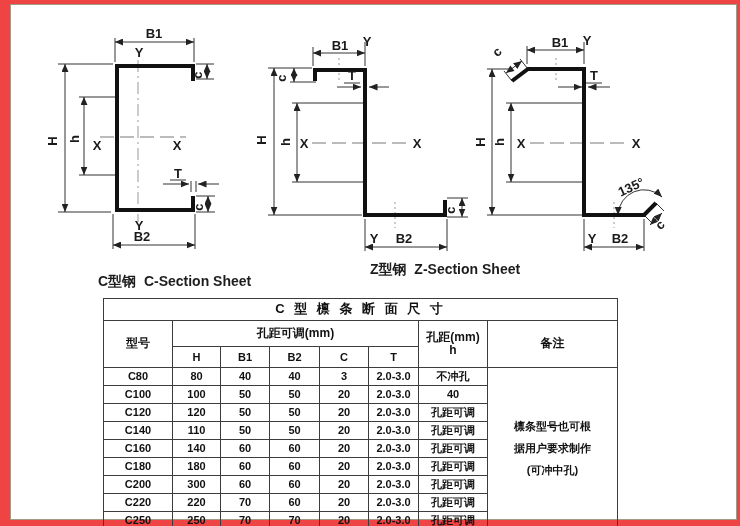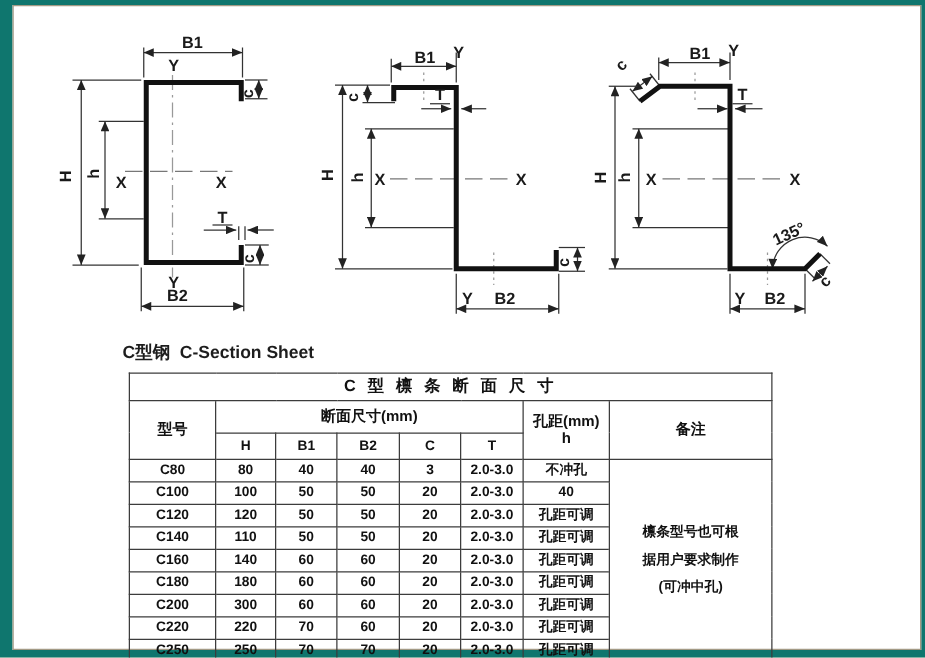--- a/index.html
+++ b/index.html
@@ -1,17 +1,17 @@
 <!DOCTYPE html>
 <html><head>
 <meta charset="utf-8">
 <style>
   html,body{margin:0;padding:0;}
   body{background:#f5e6bd;font-family:"Liberation Sans",sans-serif;}
-  #stage{position:relative;width:740px;height:526px;background:#0f766e;overflow:hidden;}
+  #stage{position:relative;width:740px;height:526px;background:#ef4444;overflow:hidden;}
   #panel{position:absolute;left:10px;top:4px;width:725px;height:514px;background:#ffffff;border:1px solid #a39a85;}
   #drawing{position:absolute;left:0;top:0;}
   svg text{font-family:"Liberation Sans",sans-serif;font-weight:bold;font-size:13px;fill:#1a1a1a;}
   .profile{stroke:#111;stroke-width:4;fill:none;stroke-linejoin:miter;}
   .dim{stroke:#333;stroke-width:1;fill:none;}
   .xline{stroke:#777;stroke-width:1;stroke-dasharray:14 6;}
   .cline{stroke:#999;stroke-width:1;stroke-dasharray:12 4 2 4;}
   .dotline{stroke:#999;stroke-width:1;stroke-dasharray:2 3;}
   .caption{position:absolute;font-size:14px;font-weight:bold;color:#1d1d1d;white-space:pre;}
   #spec-table{position:absolute;left:103px;top:298px;width:514px;height:232px;border-collapse:collapse;table-layout:fixed;}
@@ -184,39 +184,40 @@
       <text x="636" y="148" text-anchor="middle">X</text>
       <text x="594" y="80" text-anchor="middle">T</text>
       <text x="633" y="191" text-anchor="middle" transform="rotate(-25 633 191)">135°</text>
       <text x="663" y="228" text-anchor="middle" transform="rotate(-45 663 228)">c</text>
       <text x="592" y="243" text-anchor="middle">Y</text>
       <text x="620" y="243" text-anchor="middle">B2</text>
     </g>
   </svg>
 
   <div class="caption" style="left:98px;top:273px;">C型钢  C-Section Sheet</div>
+  <div class="caption" style="left:370px;top:261px;">Z型钢  Z-Section Sheet</div>
 
   <table id="spec-table">
     <colgroup>
       <col style="width:69px">
         <col style="width:48px">
         <col style="width:49px">
         <col style="width:50px">
       <col style="width:49px">
         <col style="width:50px">
         <col style="width:69px">
         <col style="width:130px">
     </colgroup>
     <tbody>
       <tr>
         <td class="title" colspan="8">C 型 檩 条 断 面 尺 寸</td>
       </tr>
       <tr style="height:24px;margin-top:16px;">
         <td class="hdr" rowspan="2">型号</td>
-        <td class="hdr" colspan="5">断面尺寸(mm)</td>
+        <td class="hdr" colspan="5">孔距可调(mm)</td>
         <td class="hdr" rowspan="2">
           <div>孔距(mm)</div>
           <div>h</div>
         </td>
         <td class="hdr" rowspan="2">备注</td>
       </tr>
       <tr>
         <td class="subhdr">H</td>
         <td class="subhdr">B1</td>
         <td class="subhdr">B2</td>

